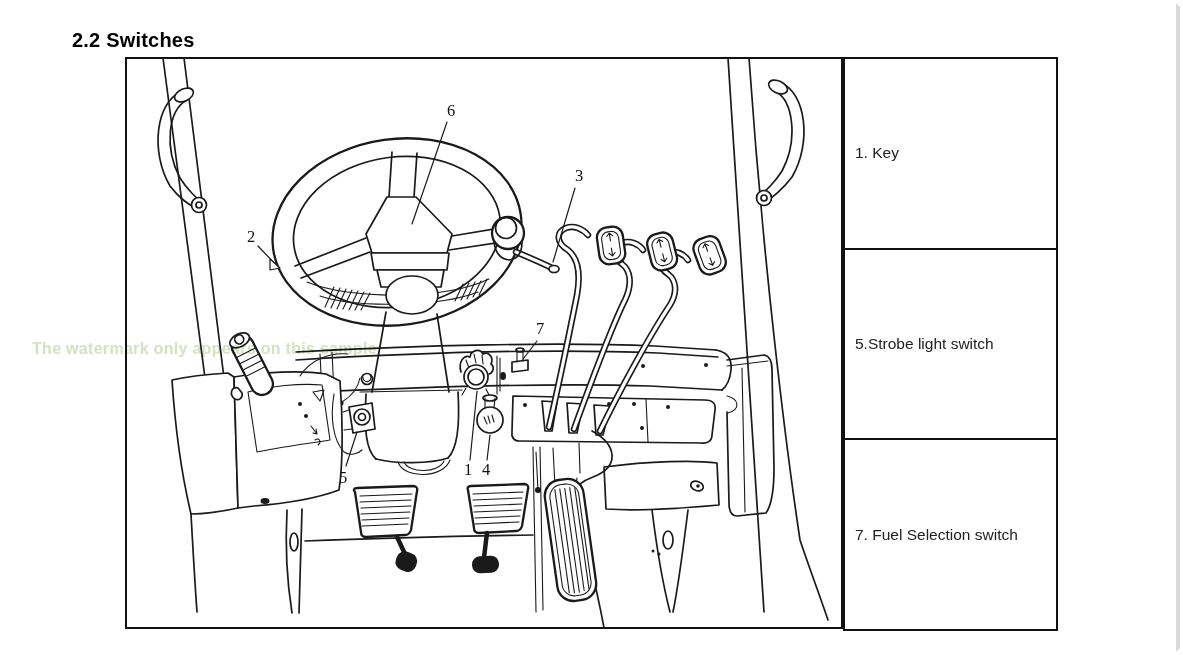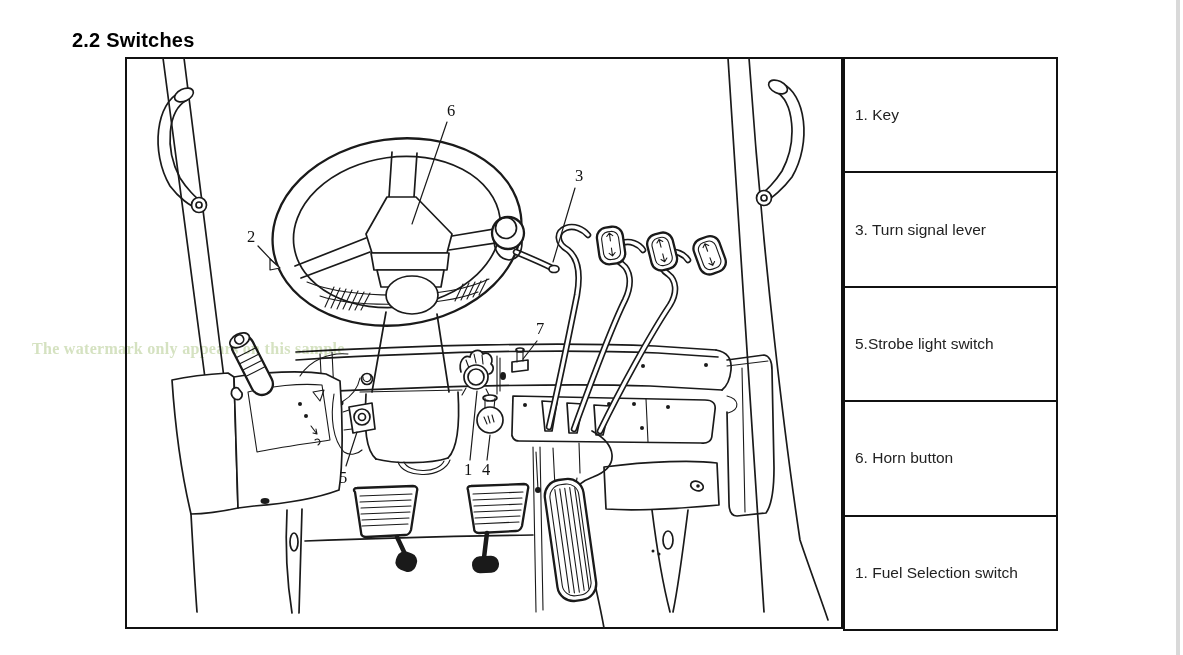--- a/index.html
+++ b/index.html
@@ -1,22 +1,22 @@
 <!DOCTYPE html>
 <html><head>
 <meta charset="utf-8">
 <style>
   html,body{margin:0;padding:0;background:#ffffff;}
   body{font-family:"Liberation Sans",sans-serif;color:#1a1a1a;}
-  .page{position:relative;width:1183px;height:655px;background:#fff;overflow:hidden;}
+  .page{position:relative;width:1183px;height:655px;background:#fff;overflow:hidden;border-radius:17px;}
   .heading{position:absolute;left:72px;top:29px;font-size:20px;font-weight:bold;letter-spacing:.2px;color:#000;z-index:6;}
   .figure-box{position:absolute;left:125px;top:57px;width:718px;height:572px;border:2px solid #111;box-sizing:border-box;background:#fff;z-index:1;}
   .diagram{position:absolute;left:125px;top:57px;width:718px;height:572px;z-index:2;}
   .watermark-title{position:absolute;left:20px;top:286px;font-size:45px;font-weight:bold;color:#dce7ca;z-index:3;mix-blend-mode:multiply;white-space:nowrap;}
-  .watermark-sub{position:absolute;left:32px;top:340px;font-size:16px;font-weight:bold;letter-spacing:.3px;color:#d5e2c1;z-index:3;mix-blend-mode:multiply;white-space:nowrap;font-family:Liberation Serif, serif;}
+  .watermark-sub{position:absolute;left:32px;top:340px;font-size:16px;font-weight:bold;letter-spacing:.3px;color:#d5e2c1;z-index:3;mix-blend-mode:multiply;white-space:nowrap;}
   .callout{position:absolute;z-index:5;font-family:"Liberation Serif",serif;font-size:16.5px;color:#111;width:14px;text-align:center;}
   .c1{left:461px;top:460px;} .c2{left:244px;top:227px;} .c3{left:572px;top:166px;}
   .c4{left:479px;top:460px;} .c5{left:336px;top:468px;} .c6{left:444px;top:101px;} .c7{left:533px;top:319px;}
   .legend{position:absolute;left:843px;top:57px;width:215px;height:574px;border:2px solid #111;box-sizing:border-box;display:flex;flex-direction:column;background:#fff;z-index:4;}
   .legend-row{flex:1;border-bottom:2px solid #111;display:flex;align-items:center;padding-left:10px;font-size:15.5px;color:#222;box-sizing:border-box;}
   .legend-row:last-child{border-bottom:none;}
   .edge-strip{position:absolute;left:1176px;top:0;width:4px;height:655px;background:#d9d9d9;z-index:6;}
   
   #dwg path,#dwg line,#dwg rect,#dwg circle,#dwg ellipse{fill:none;stroke:#1a1a1a;stroke-width:1.7;stroke-linecap:round;stroke-linejoin:round;}
   #dwg .wf{fill:#fff;} #dwg .bk{fill:#1a1a1a;stroke:none;}
@@ -264,20 +264,18 @@
   <span class="callout c1">1</span>
   <span class="callout c2">2</span>
   <span class="callout c3">3</span>
   <span class="callout c4">4</span>
   <span class="callout c5">5</span>
   <span class="callout c6">6</span>
   <span class="callout c7">7</span>
 
   <div class="legend">
     <div class="legend-row">1. Key</div>
-    <div class="legend-row">3. Turn signal lever</div>
     <div class="legend-row">5.Strobe light switch</div>
-    <div class="legend-row">6. Horn button</div>
-    <div class="legend-row">1. Fuel Selection switch</div>
+    <div class="legend-row">7. Fuel Selection switch</div>
   </div>
 
   <div class="edge-strip"></div>
 </div>
 
 </body></html>

